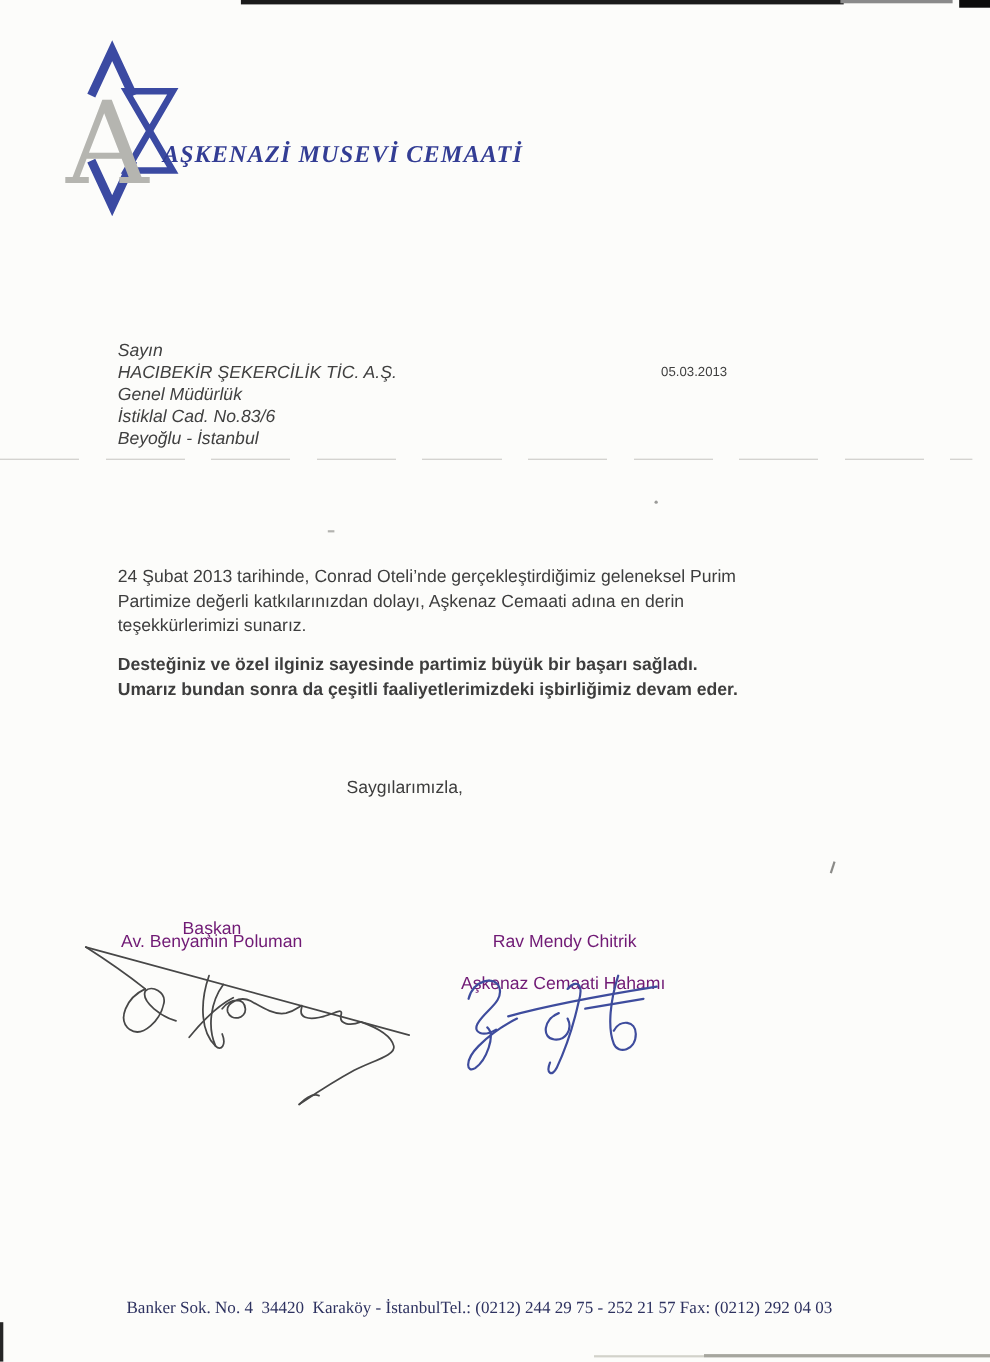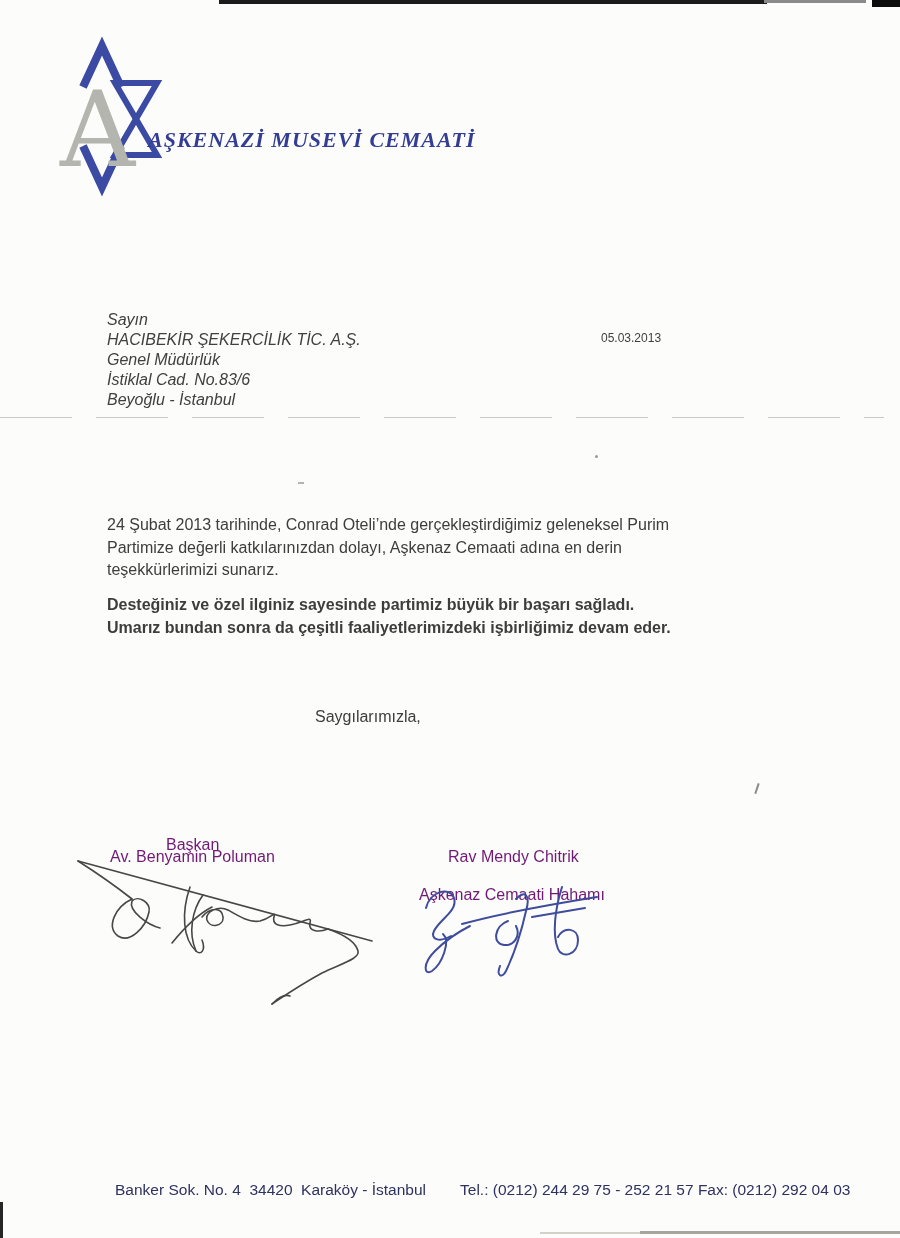--- a/index.html
+++ b/index.html
@@ -54,22 +54,22 @@
   .sig-name{font-size:16px;color:#701a75;white-space:pre;}
   .sig-left-name{top:848px;left:110px;}
   .sig-left-title{top:836px;left:166px;}
   .sig-right-name{top:848px;left:448px;}
   .sig-right-title{top:886px;left:419px;}
   .sig-left-svg{top:855px;left:60px;width:340px;height:160px;}
   .sig-right-svg{top:878px;left:412px;width:215px;height:118px;}
 
   
   .footer{
-    top:1181px;left:115px;display:flex;gap:34px;
-    font-family:Liberation Sans, sans-serif;font-size:15.5px;color:#2e3260;
+    top:1181px;left:115px;display:flex;
+    font-family:Liberation Serif, serif;font-size:15.5px;color:#2e3260;
   }
   .footer span{white-space:pre;}
 </style>
 </head>
 <body>
 
 <div class="abs scan-bar-top"></div>
 <div class="abs scan-bar-top2"></div>
 <div class="abs scan-corner-tr"></div>
 <div class="abs scan-sliver-bl"></div>

